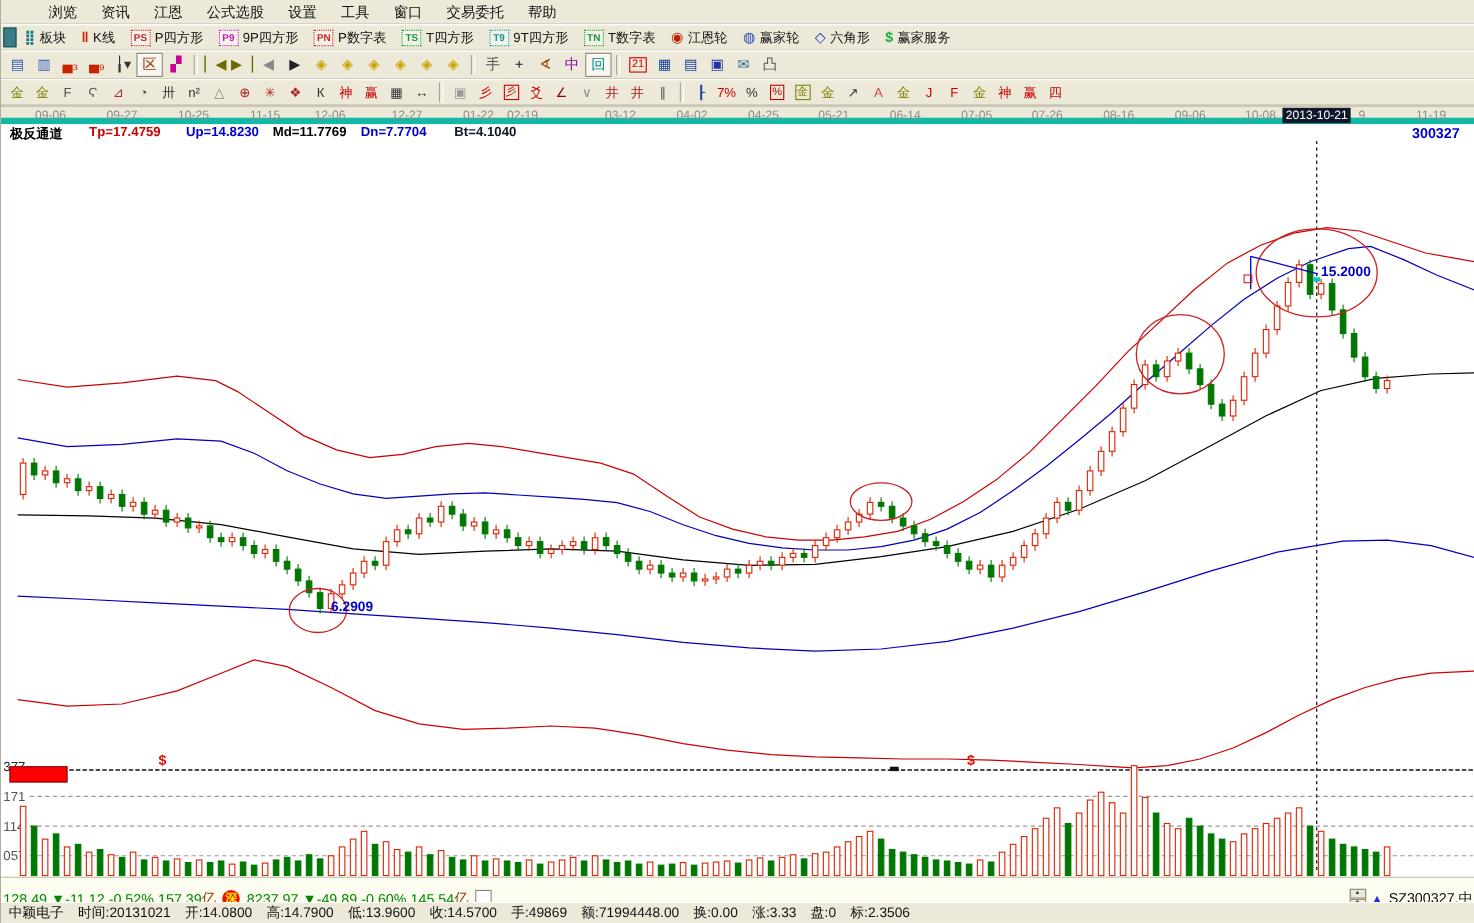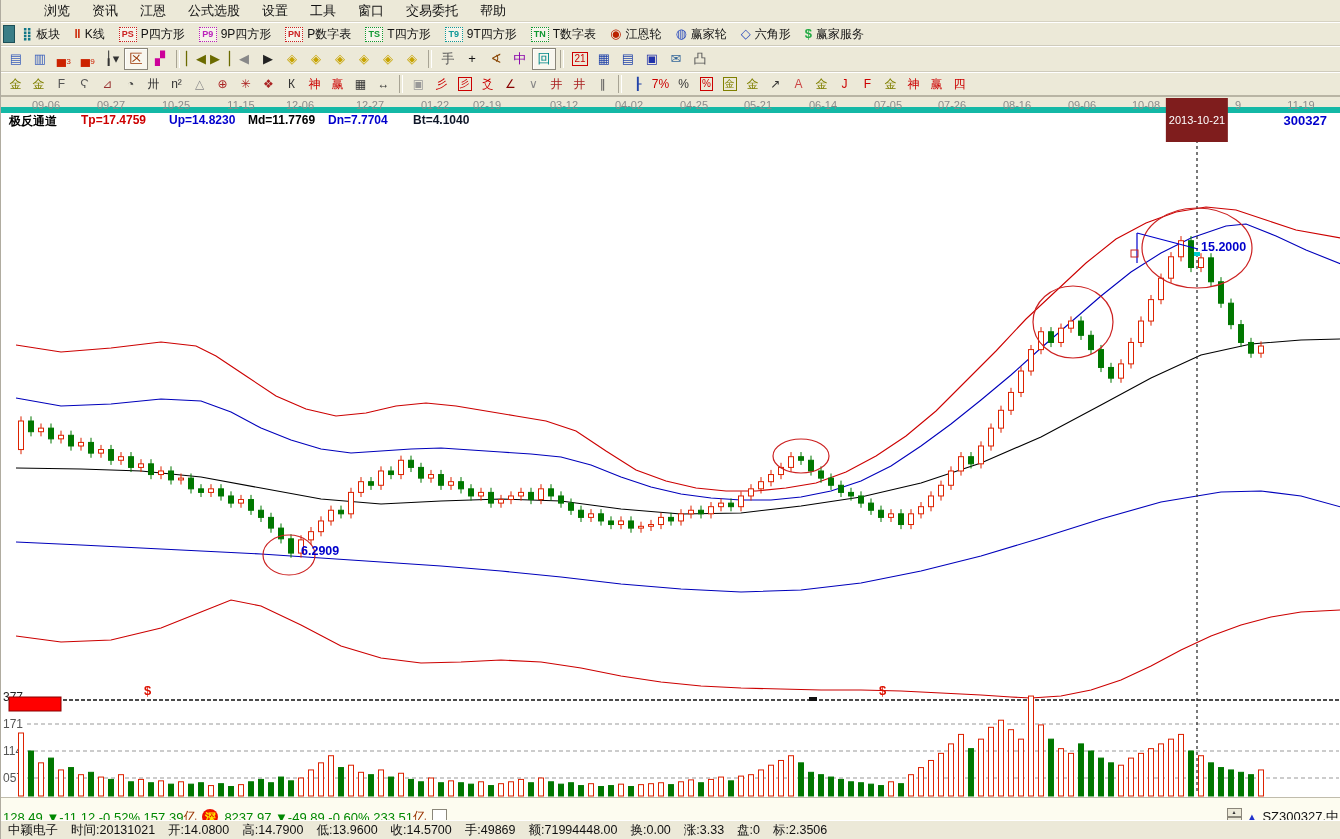--- a/index.html
+++ b/index.html
@@ -18,21 +18,21 @@
   #tb3{top:46px;height:26px;display:flex;align-items:center;padding-left:3px;border-top:1px solid #fff;border-bottom:1px solid #cfcbbc;}
   #tb4{top:72px;height:24px;display:flex;align-items:center;padding-left:3px;border-top:1px solid #fff;border-bottom:1px solid #b8b4a4;}
   .icon-btn{width:22px;height:20px;display:flex;align-items:center;justify-content:center;font-size:13px;line-height:18px;border:1px solid transparent;cursor:default;white-space:nowrap;}
   #tb4 .icon-btn{width:21px;height:18px;font-size:12px;}
   .icon-btn.sel{background:#f8f6ee;border:1px solid #8a867a;box-shadow:inset 1px 1px 0 #fff;}
   .icon-btn.boxed span{border:1px solid currentColor;padding:0 1px;font-size:10px;line-height:12px;}
   .tb-sep{width:2px;height:18px;border-left:1px solid #a8a494;border-right:1px solid #ffffff;margin:0 4px;}
   
   #dateaxis{top:96px;height:17px;background:#ece9d8;border-top:1px solid #b8b4a4;border-bottom:6px solid #14b8a6;}
   .date-label{position:absolute;top:2px;font-size:11px;color:#8a8a8a;transform:translateX(-50%);white-space:nowrap;}
-  .date-hl{position:absolute;top:1px;font-size:11px;color:#fff;background:#7f1d1d;padding:16px 3px;transform:translateX(-50%);white-space:nowrap;z-index:2;}
+  .date-hl{position:absolute;top:1px;font-size:11px;color:#fff;background:#0f172a;padding:1px 3px;transform:translateX(-50%);white-space:nowrap;z-index:2;}
   
   #indbar{top:113px;height:15px;background:#fff;font-size:12px;border:none;}
   .ind-item{position:absolute;top:0;white-space:nowrap;font-weight:bold;}
   #ind-symbol{position:absolute;right:14px;top:0;color:#0000cc;font-weight:bold;font-size:13px;}
   
   #chartwrap{position:absolute;top:128px;left:0;width:1340px;height:669px;background:#fff;}
   
   #status1{top:797px;height:40px;background:#fdfcf0;display:flex;align-items:center;font-size:13px;border-top:1px solid #c0bcac;border-bottom:1px solid #c0bcac;padding-left:2px;white-space:nowrap;overflow:hidden;}
   .grn{color:#008800;}
   .yi{color:#993300;}
@@ -329,21 +329,21 @@
       </span>
     </div>
   <div id="dateaxis" class="bar">
       <span class="date-label" style="left: 45px;">09-06</span>
       <span class="date-label" style="left: 110px;">09-27</span>
       <span class="date-label" style="left: 175px;">10-25</span>
       <span class="date-label" style="left: 240px;">11-15</span>
       <span class="date-label" style="left: 299px;">12-06</span>
       <span class="date-label" style="left: 369px;">12-27</span>
       <span class="date-label" style="left: 434px;">01-22</span>
-      <span class="date-label" style="left: 486px; text-align: right;">02-19</span>
+      <span class="date-label" style="left: 474px; text-align: right;">02-19</span>
       <span class="date-label" style="left: 563px;">03-12</span>
       <span class="date-label" style="left: 628px;">04-02</span>
       <span class="date-label" style="left: 693px;">04-25</span>
       <span class="date-label" style="left: 757px;">05-21</span>
       <span class="date-label" style="left: 822px;">06-14</span>
       <span class="date-label" style="left: 887px;">07-05</span>
       <span class="date-label" style="left: 951px;">07-26</span>
       <span class="date-label" style="left: 1016px;">08-16</span>
       <span class="date-label" style="left: 1081px;">09-06</span>
       <span class="date-label" style="left: 1145px;">10-08</span>
@@ -773,21 +773,21 @@
   </div>
   <div id="status1" class="bar">
     <span class="grn">128.49</span>&nbsp;
     <span class="grn" id="idx1-chg">▼-11.12</span>&nbsp;
     <span class="grn">-0.52%</span>&nbsp;
     <span class="grn">157.39</span><span class="yi">亿</span>
     <span class="mkt-badge">深</span>
     <span class="grn">8237.97</span>&nbsp;
     <span class="grn" id="idx2-chg">▼-49.89</span>&nbsp;
     <span class="grn">-0.60%</span>&nbsp;
-    <span class="grn">233.51</span><span class="yi">亿</span>
+    <span class="grn">145.54</span><span class="yi">亿</span>
     <span class="white-box"></span>
     <span style="margin-left:auto;display:flex;align-items:center">
       <span class="spinner">
         <span>▴</span>
         <span>▾</span>
       </span>
       <span class="antenna">▲</span>
       <span id="sym-right">SZ300327,中</span>
     </span>
   </div>

